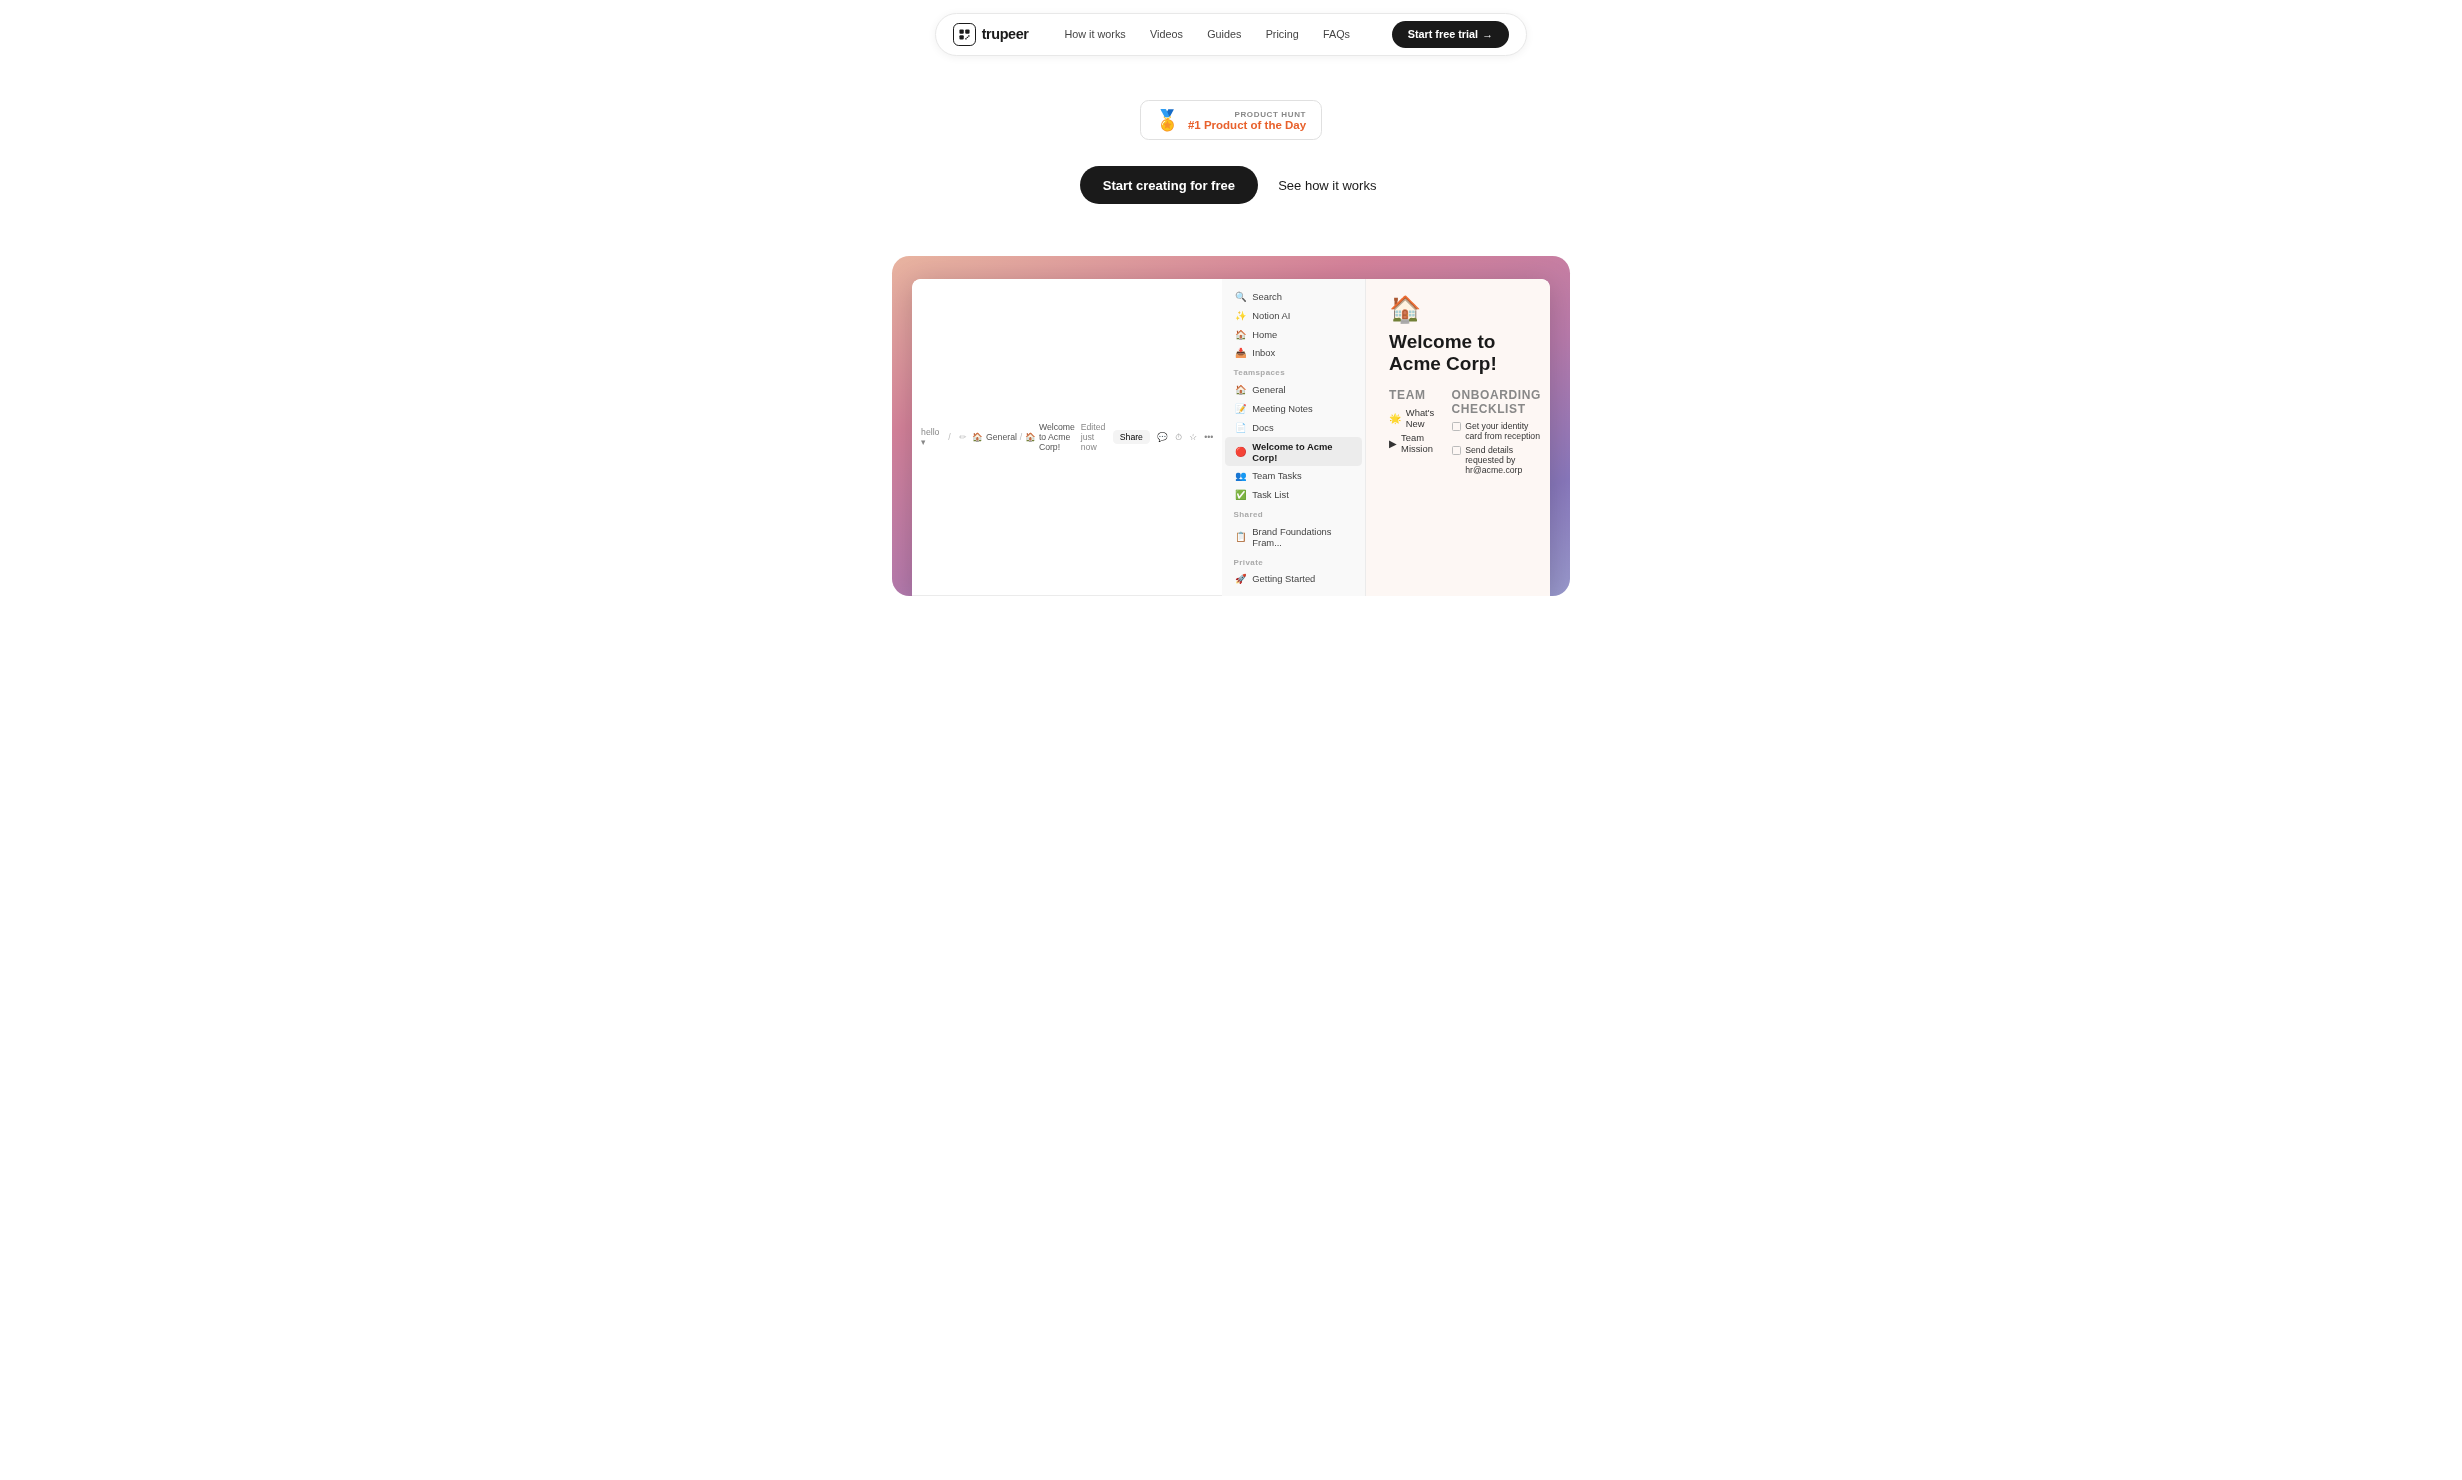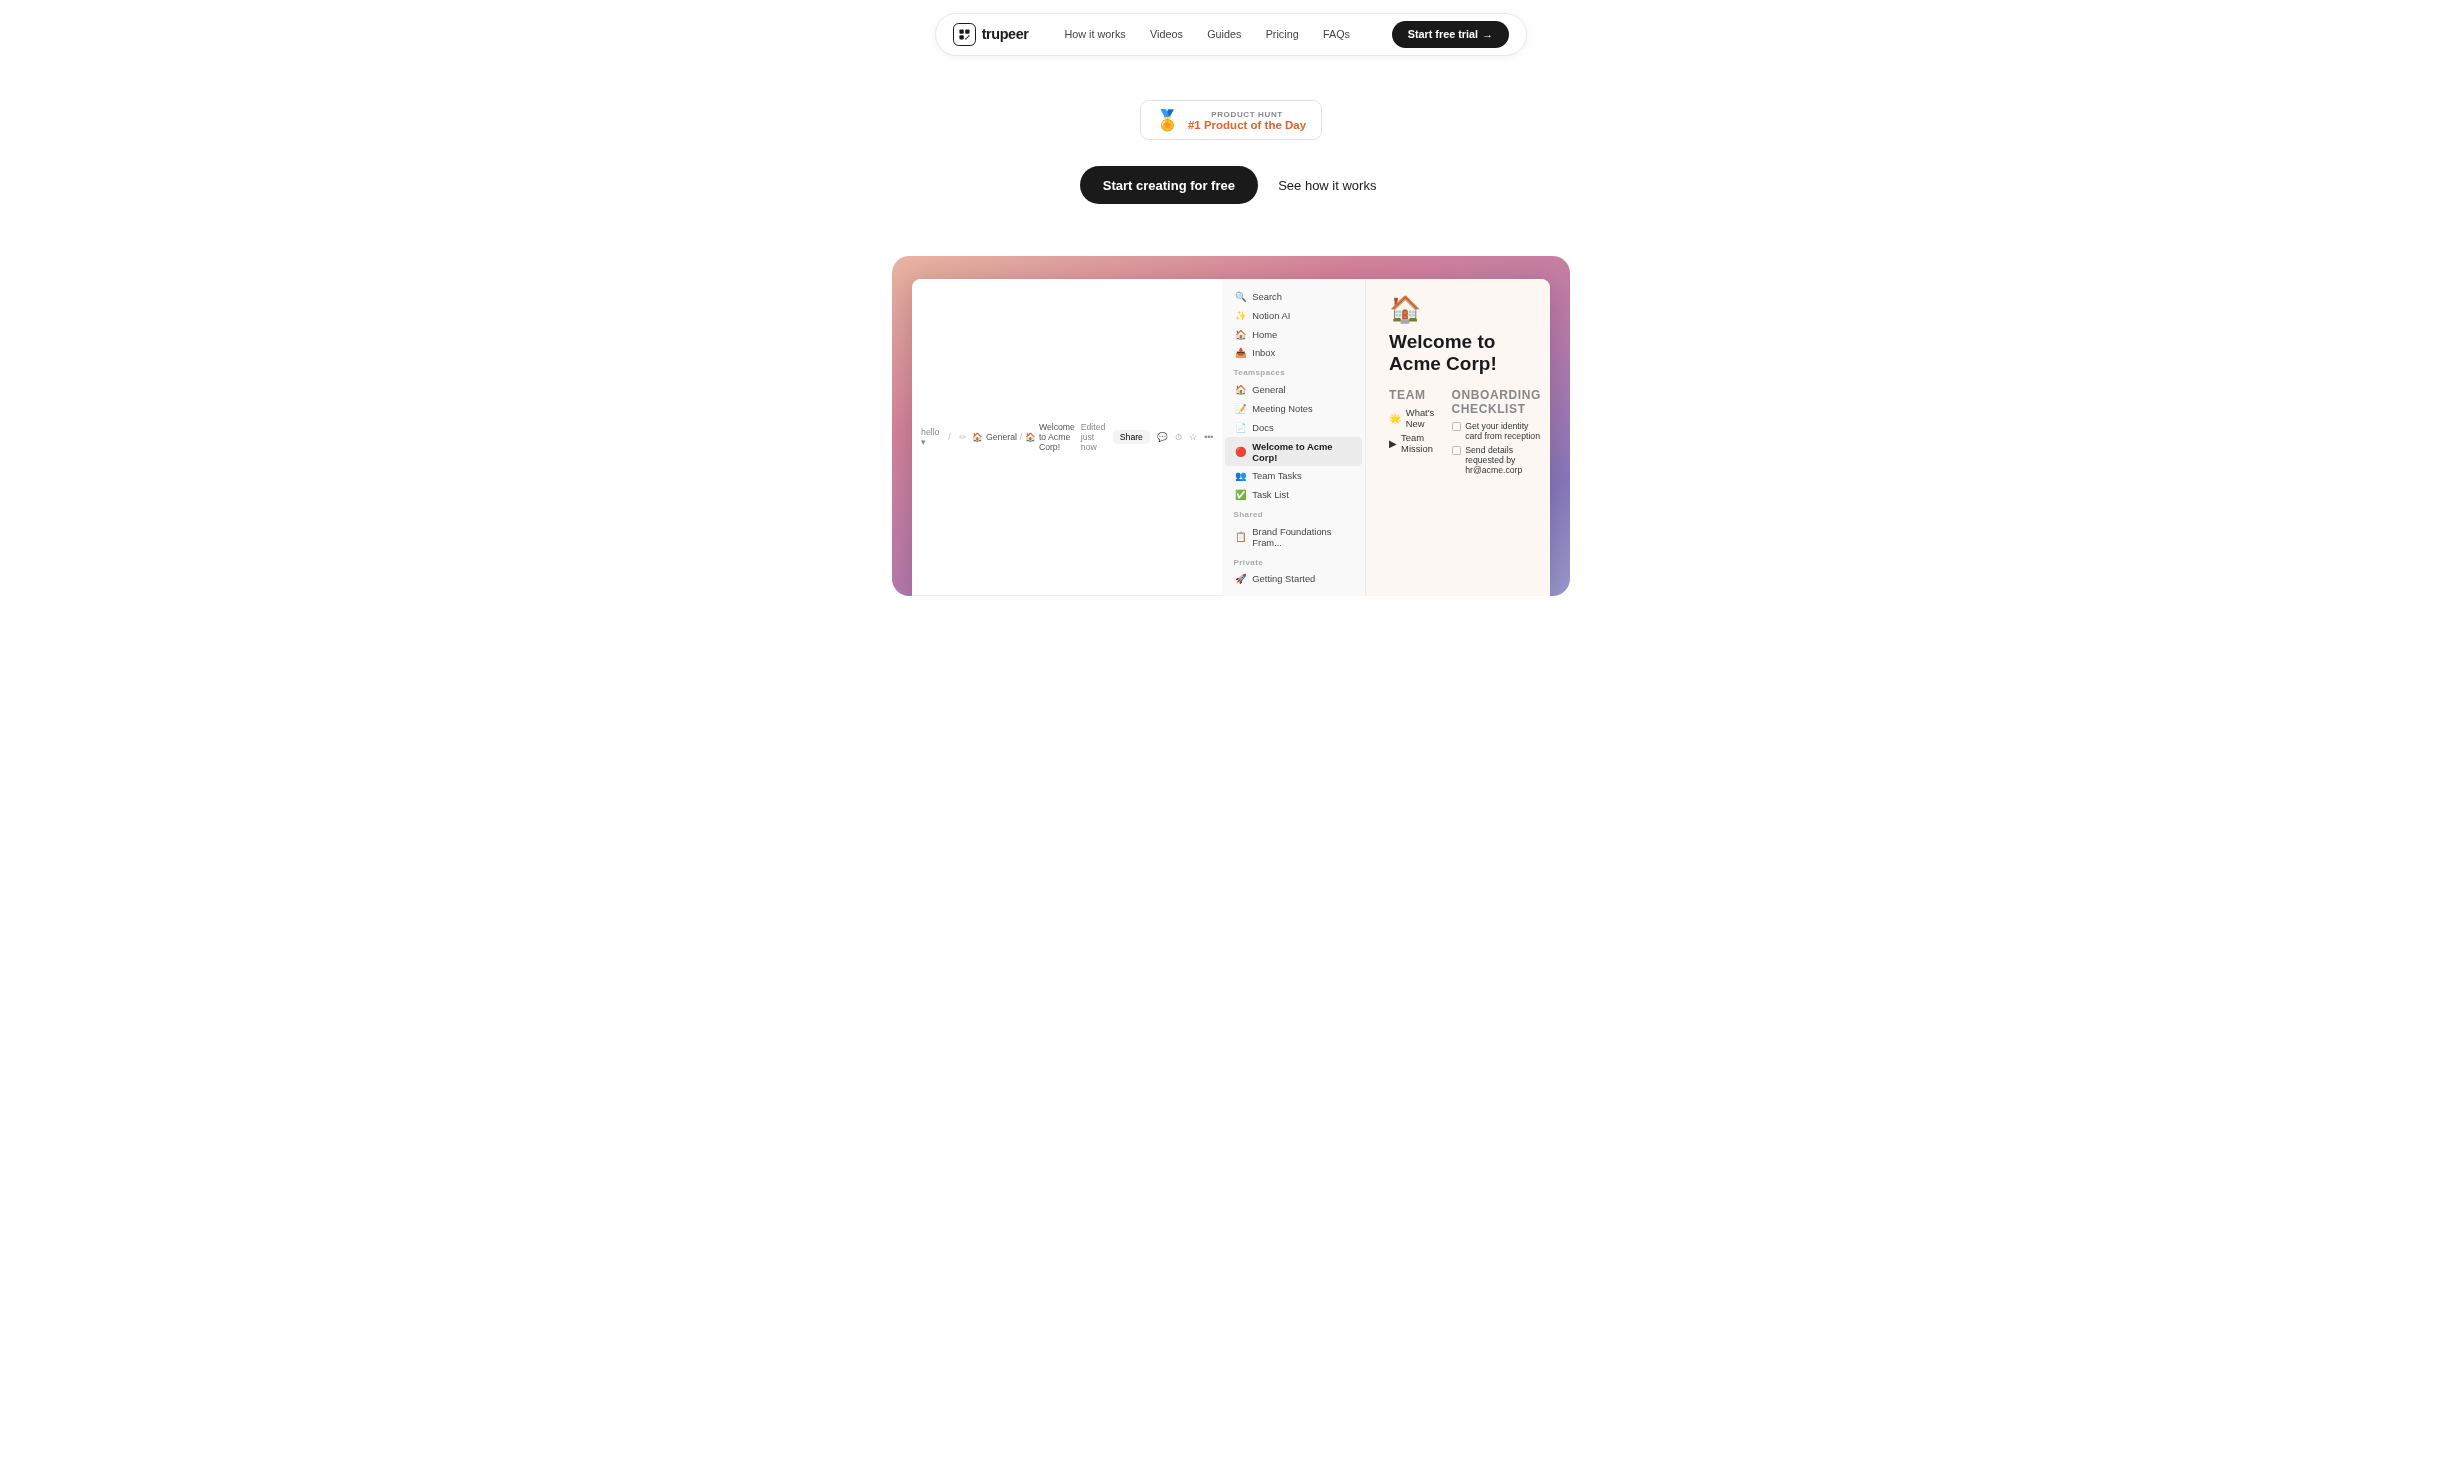--- a/index.html
+++ b/index.html
@@ -95,21 +95,21 @@
       display: inline-flex;
       align-items: center;
       gap: 7.2px;
       border: 1.1px solid #e0e0e0;
       border-radius: 8.7px;
       padding: 7.2px 14.4px;
       margin-bottom: 26px;
       background: #fff;
     }
     .ph-medal { font-size: 20px; }
-    .ph-text-wrap { text-align: center; }
+    .ph-text-wrap { text-align: right; }
     .ph-label {
       font-size: 8px;
       color: #888;
       letter-spacing: 0.08em;
       font-weight: 600;
       text-transform: uppercase;
     }
     .ph-title {
       font-size: 11.5px;
       font-weight: 700;

